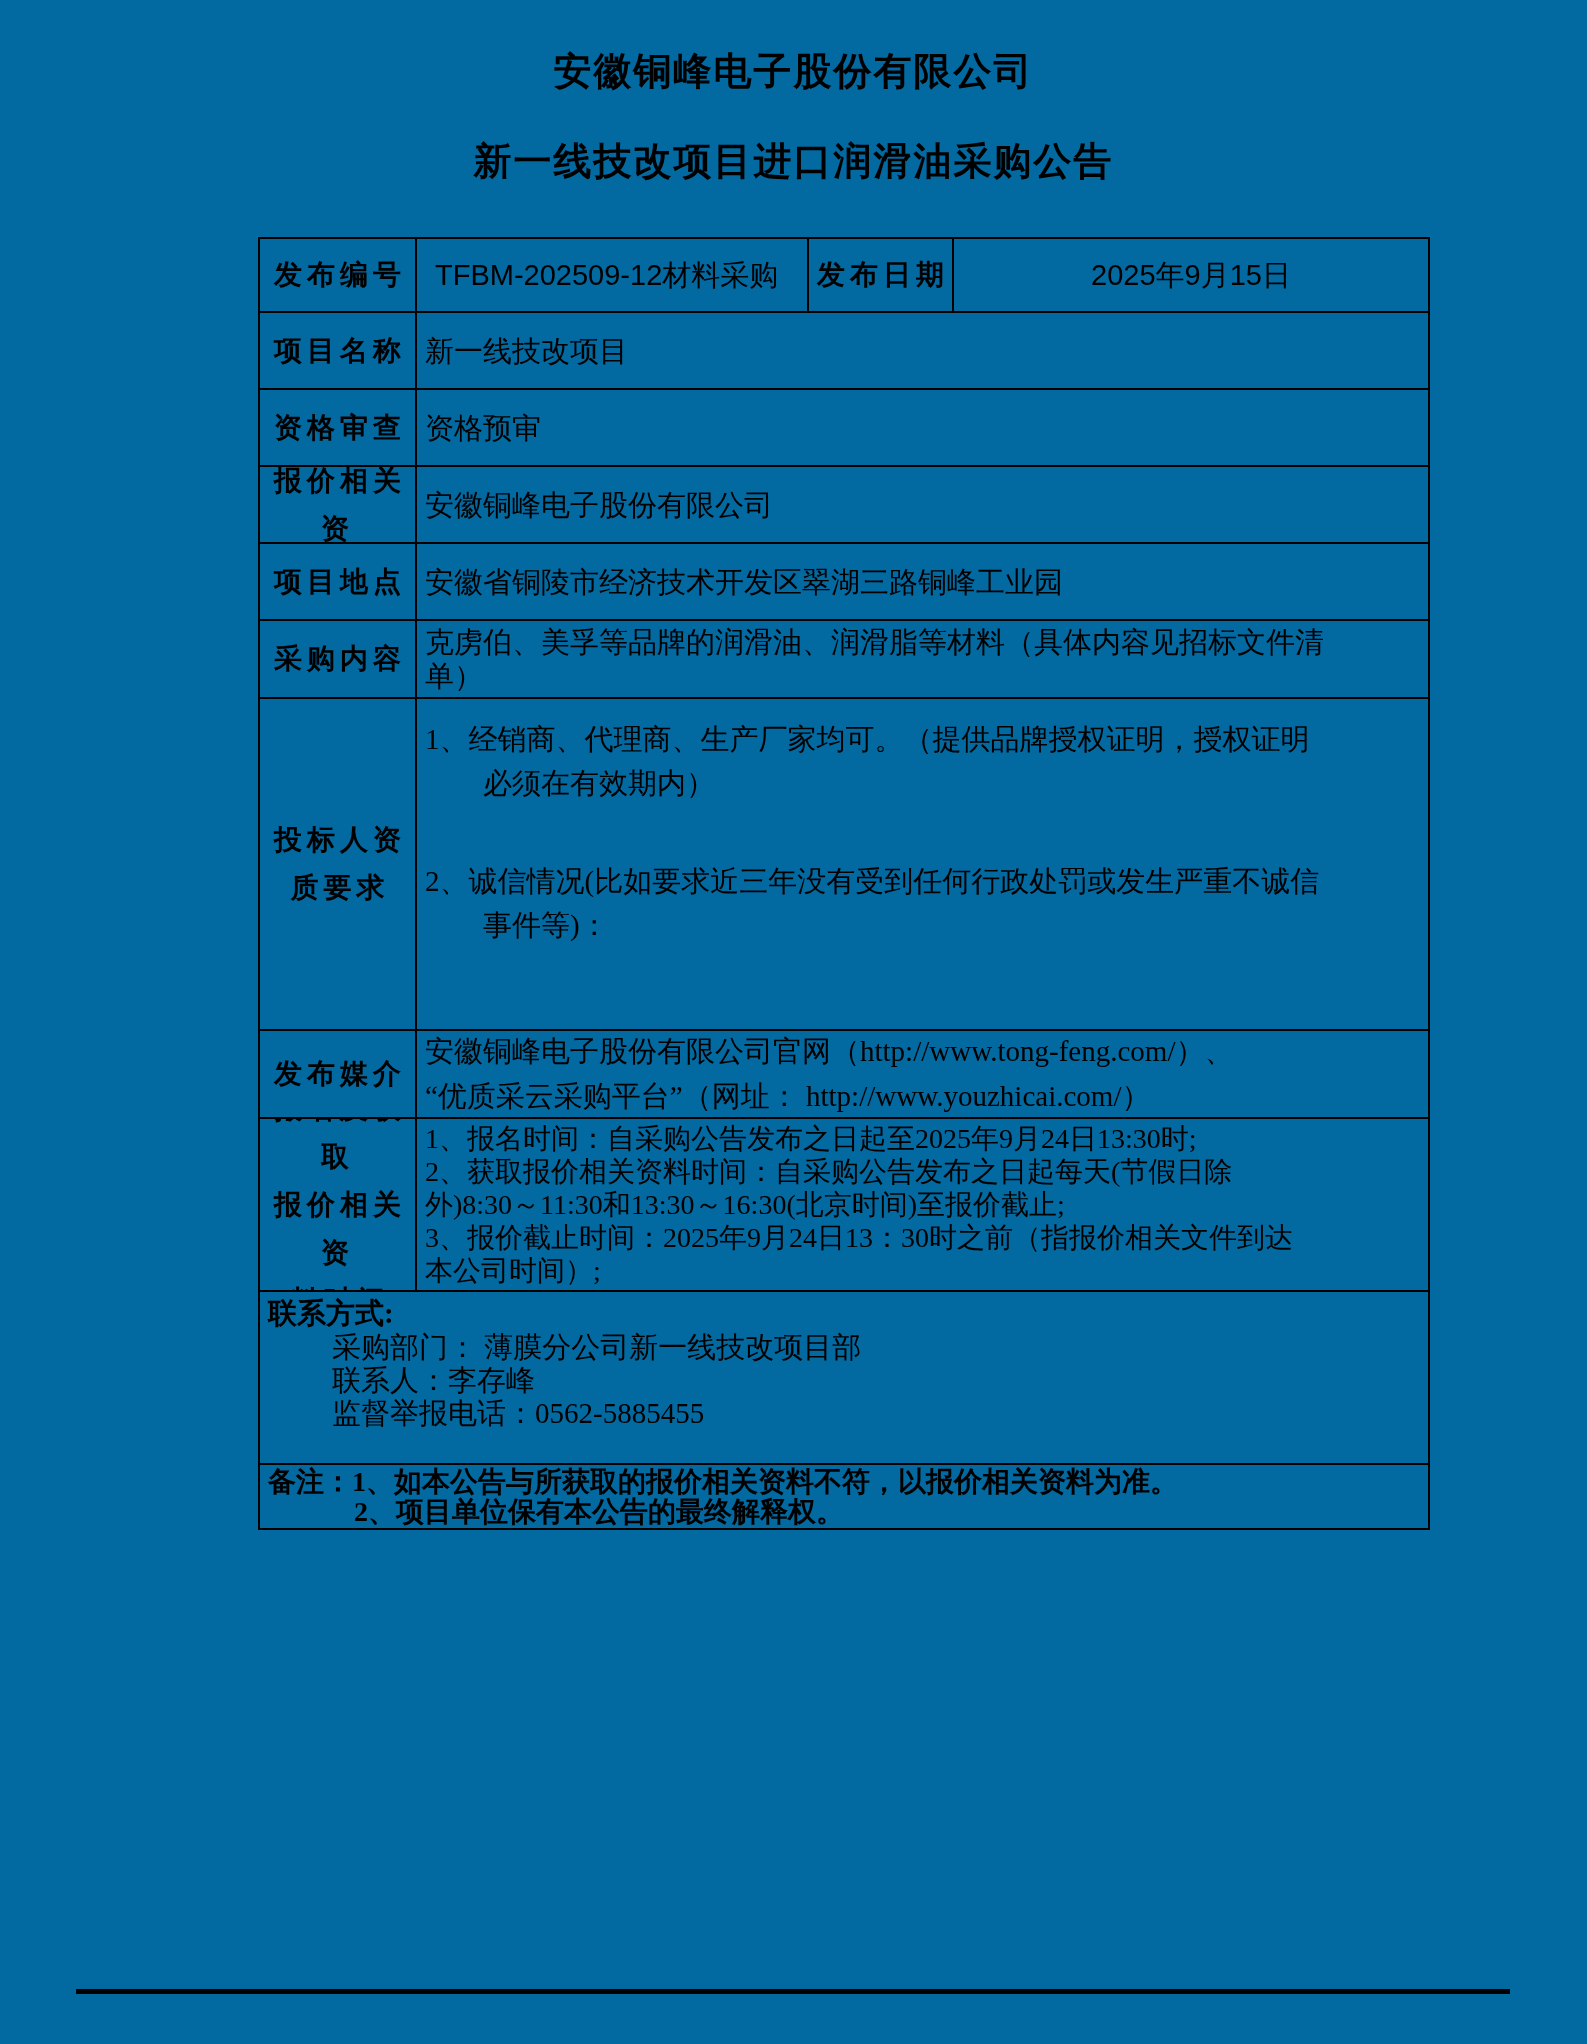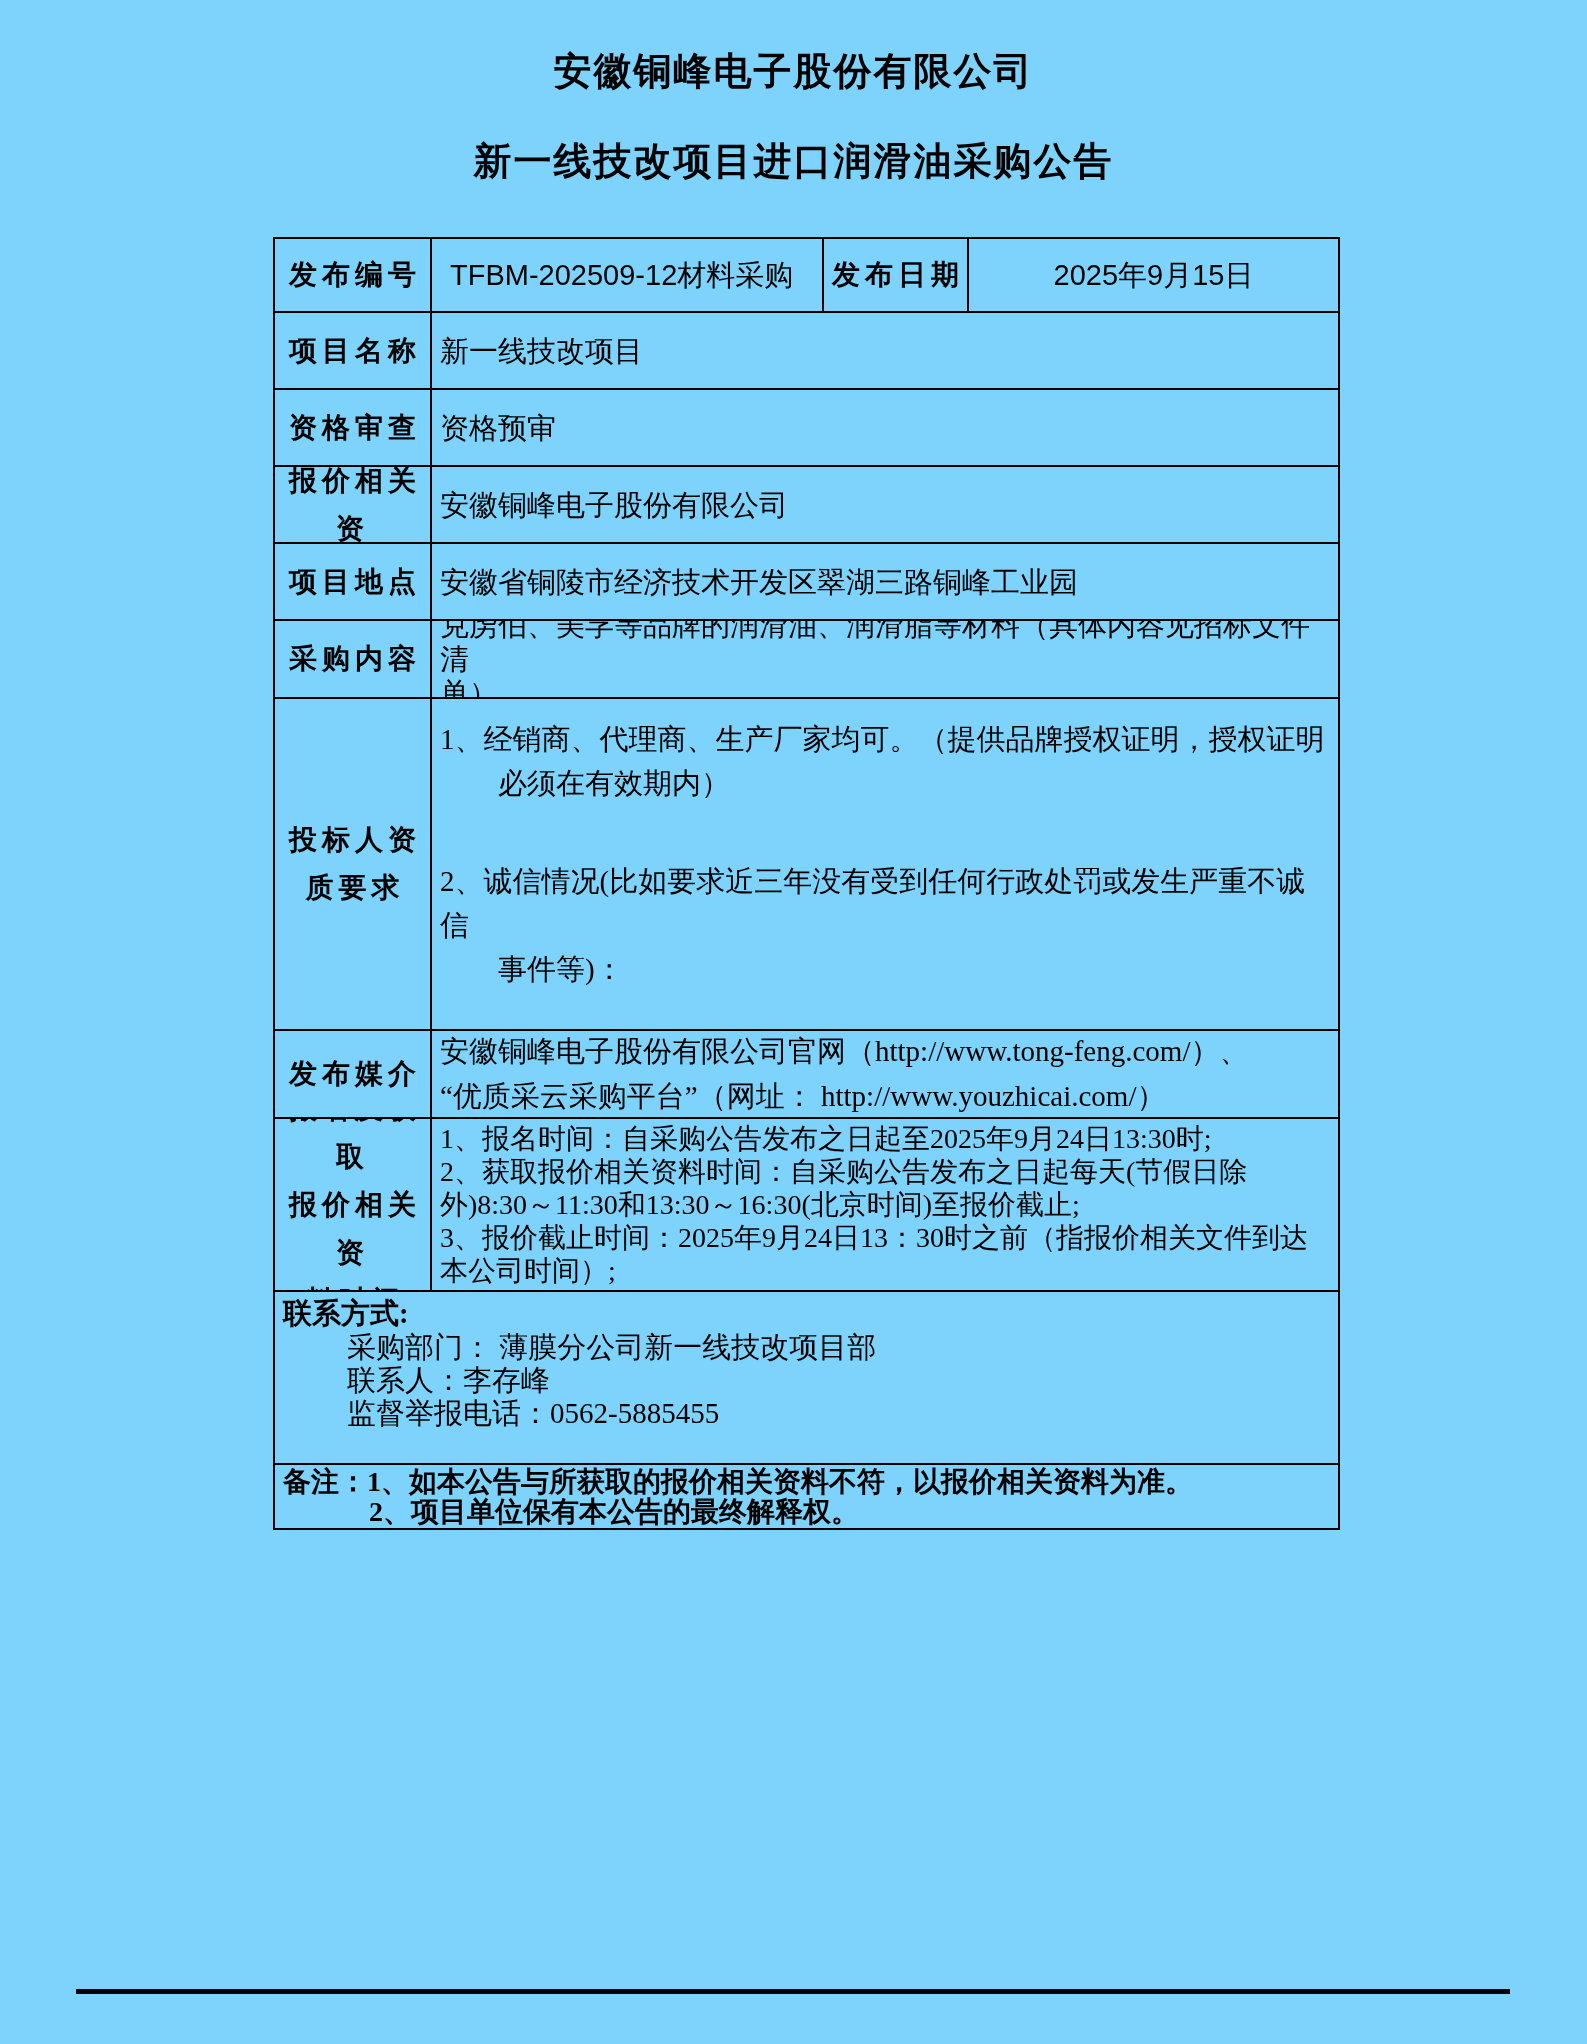--- a/index.html
+++ b/index.html
@@ -1,34 +1,33 @@
 <!DOCTYPE html>
 <html><head>
 <meta charset="utf-8">
 <style>
   html,body { margin:0; padding:0; background:#ffffff; }
   .page {
     position:relative; width:1587px; height:2044px;
-    background:#7dd3fc; color:#000; overflow:hidden;
+    background:#0369a1; color:#000; overflow:hidden;
     font-family:"Liberation Serif", serif;
   }
   .doc-title {
     position:absolute; left:0; width:100%;
     text-align:center; font-weight:bold; font-size:38px;
     font-family:"Liberation Sans", sans-serif;
     letter-spacing:2px; white-space:pre;
   }
   #title-company { top:46px; }
   #title-announcement { top:136px; }
 
   .tbl {
-    position:absolute; left:258px; top:237px; width:1067px;
+    position:absolute; left:258px; top:237px; width:1172px;
     border:2px solid #000; box-sizing:border-box;
     font-size:29px;
-    margin-left:15px;
   }
   .row { display:flex; box-sizing:border-box; border-top:2px solid #000; }
   .row:first-child { border-top:none; }
   .h72{height:72px} .h77{height:77px} .h78{height:78px}
   .h332{height:332px} .h88{height:88px} .h173{height:173px} .h65{height:65px}
 
   .cell { box-sizing:border-box; overflow:hidden; }
   .lab {
     flex:0 0 157px; border-right:2px solid #000;
     display:flex; flex-direction:column; align-items:center; justify-content:center;

